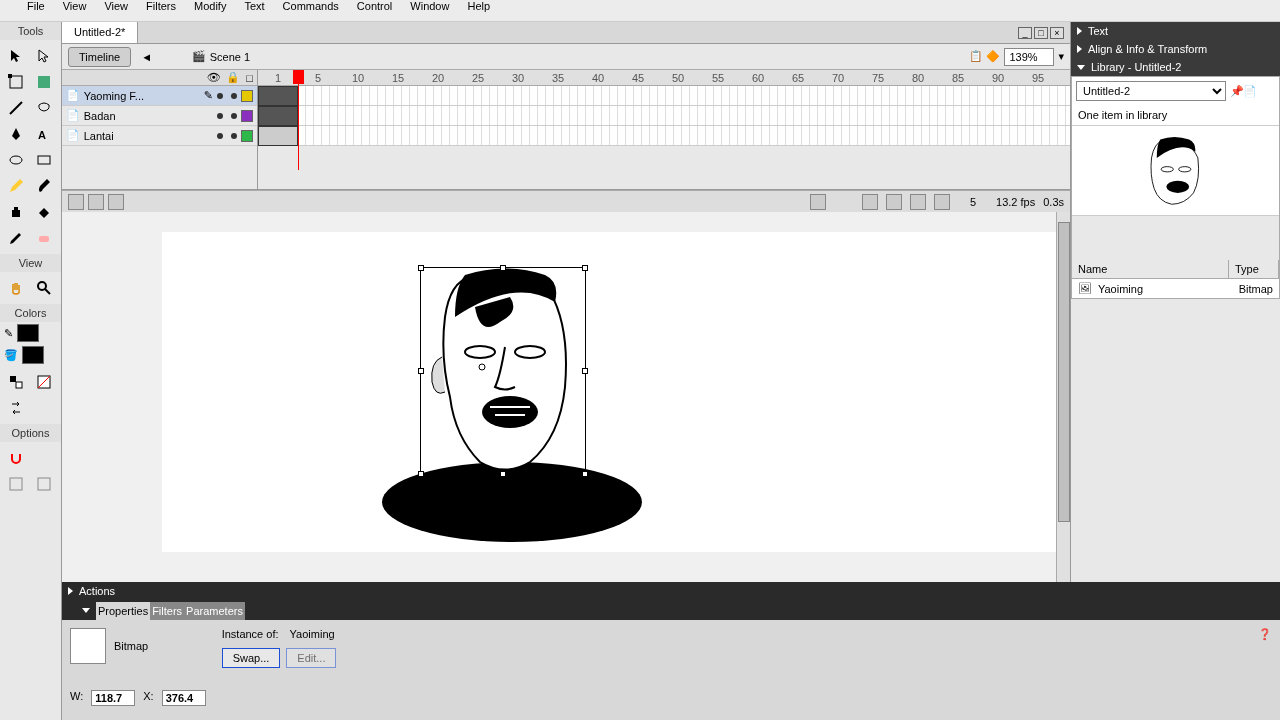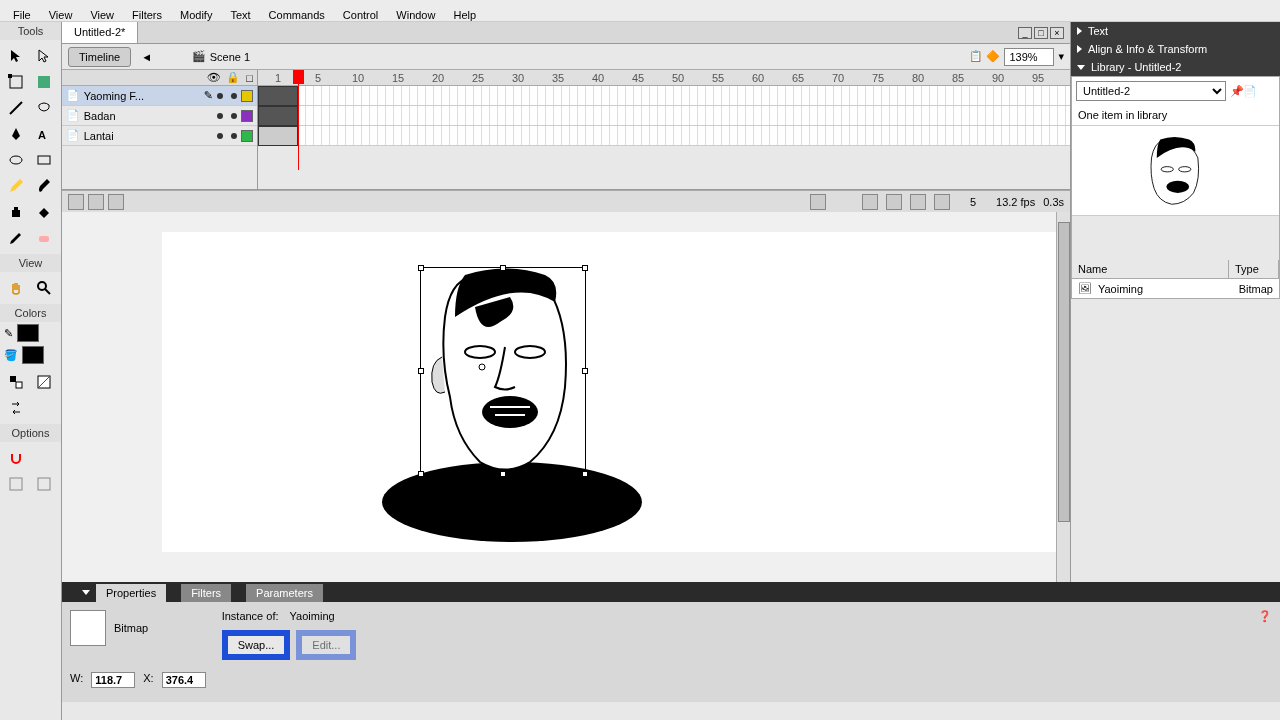--- a/index.html
+++ b/index.html
@@ -1,18 +1,18 @@
 <!DOCTYPE html>
 <html><head>
 <meta charset="utf-8">
 <style>
 * { margin: 0; padding: 0; box-sizing: border-box; font-family: Tahoma, sans-serif; font-size: 11px; }
 body { background: #ececec; width: 1280px; height: 720px; overflow: hidden; position: relative; }
 
-.menubar { height: 22px; background: #ececec; display: flex; align-items: flex-end; padding: 0 4px; border-bottom: 1px solid #ccc; }
+.menubar { height: 22px; background: #ececec; display: flex; align-items: flex-start; padding: 0 18px; border-bottom: 1px solid #ccc; }
 .menubar span { padding: 0 9px; cursor: pointer; }
 
 .tools-panel { position: absolute; left: 0; top: 22px; width: 62px; background: #e8e8e8; border-right: 1px solid #999; height: 698px; }
 .panel-title { text-align: center; padding: 3px 0; background: #e0e0e0; color: #333; }
 .tool-grid { display: grid; grid-template-columns: 1fr 1fr; gap: 2px; padding: 4px; }
 .tool-btn { width: 24px; height: 24px; background: #e8e8e8; border: 1px solid transparent; display: flex; align-items: center; justify-content: center; cursor: pointer; }
 .tool-btn svg { width: 16px; height: 16px; }
 .color-swatch { width: 22px; height: 18px; background: #000; border: 1px solid #666; }
 .color-row { display: flex; padding: 2px 4px; gap: 4px; align-items: center; }
 
@@ -74,26 +74,26 @@
 .lib-select { width: 150px; margin: 4px; border: 1px solid #888; padding: 2px; background: #fff; }
 .lib-info { padding: 4px 6px; border-bottom: 1px solid #ccc; }
 .lib-preview { height: 90px; display: flex; align-items: center; justify-content: center; background: #fff; border-bottom: 1px solid #ccc; }
 .lib-table-header { display: flex; background: #e8e8e8; border-bottom: 1px solid #aaa; }
 .lib-th { padding: 3px 6px; border-right: 1px solid #aaa; margin-top: 44px; }
 .lib-row { display: flex; padding: 3px 6px; gap: 6px; align-items: center; }
 
 .bottom-panels { position: absolute; left: 62px; bottom: 0; right: 0; height: 138px; background: #e8e8e8; }
 .actions-header { height: 18px; background: #2a2a2a; color: #fff; display: flex; align-items: center; padding: 0 6px; gap: 6px; }
 .props-tabs { height: 20px; background: #2a2a2a; display: flex; align-items: flex-end; padding-left: 20px; }
-.prop-tab { padding: 3px 10px; background: #888; color: #fff; margin-right: 15px; cursor: pointer; }
+.prop-tab { padding: 3px 2px; background: #888; color: #fff; margin-right: 0; cursor: pointer; }
 .prop-tab.active { background: #d8d8d8; color: #000; }
 .props-body { background: #d8d8d8; height: 100px; display: flex; padding: 8px; gap: 16px; }
 .prop-icon { width: 36px; height: 36px; border: 1px solid #888; background: #fff; }
 .prop-buttons { display: flex; gap: 6px; margin-top: 8px; }
-.prop-btn { padding: 3px 10px; border: 6px solid #1d4ed8; background: #e8e8e8; cursor: pointer; }
+.prop-btn { padding: 3px 10px; border: 1px solid #1d4ed8; background: #e8e8e8; cursor: pointer; }
 .prop-dims { display: flex; gap: 8px; margin-top: 26px; }
 .dim-input { width: 44px; border: 1px solid #888; padding: 1px 3px; background: #fff; font-weight: bold; }
 </style>
 </head>
 <body>
 
 <div class="menubar">
   <span>File</span>
   <span>View</span>
   <span>View</span>
@@ -442,20 +442,24 @@
     </div>
     <div class="lib-row">
       <span>🖼</span>
       <span style="flex:1">Yaoiming</span>
       <span>Bitmap</span>
     </div>
   </div>
 </div>
 
 <div class="bottom-panels">
+  <div class="actions-header">
+      <div class="tri"></div>
+      <span>Actions</span>
+    </div>
   <div class="props-tabs">
     <div class="tri open" style="margin-right:6px;align-self:center"></div>
     <div class="prop-tab active">Properties</div>
     <div class="prop-tab">Filters</div>
     <div class="prop-tab">Parameters</div>
   </div>
   <div class="props-body">
     <div>
       <div style="display:flex;gap:8px;align-items:center">
         <div class="prop-icon"></div>

